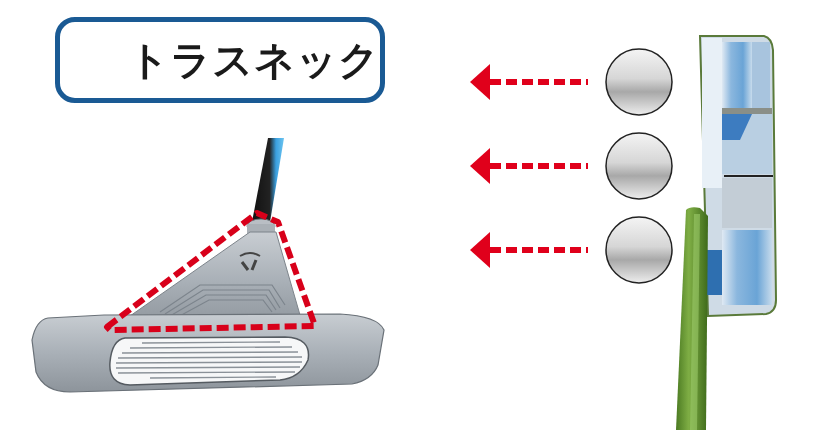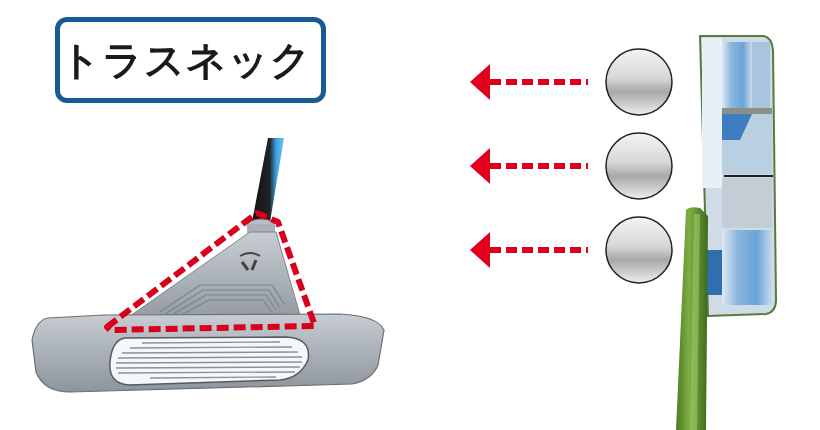--- a/index.html
+++ b/index.html
@@ -1,17 +1,17 @@
 <!DOCTYPE html>
 <html><head>
 <meta charset="utf-8">
 <style>
   html,body{margin:0;padding:0;background:#ffffff;}
   body{width:820px;height:430px;position:relative;overflow:hidden;font-family:"DejaVu Sans",sans-serif;}
-  .title-box{position:absolute;left:55px;top:17px;width:271px;height:86px;border:5px solid #1a5a94;border-radius:12px;box-sizing:border-box;background:#fff;display:flex;align-items:center;justify-content:flex-start;}
+  .title-box{position:absolute;left:55px;top:17px;width:330px;height:86px;border:5px solid #1a5a94;border-radius:20px;box-sizing:border-box;background:#fff;display:flex;align-items:center;justify-content:flex-end;}
   .title-text{font-size:40px;font-weight:bold;color:#1a1a1a;letter-spacing:1px;font-family:"DejaVu Sans",sans-serif;}
   svg{position:absolute;left:0;top:0;}
 </style>
 </head>
 <body>
 
 <div class="title-box">
   <span class="title-text">トラスネック</span>
 </div>
 

